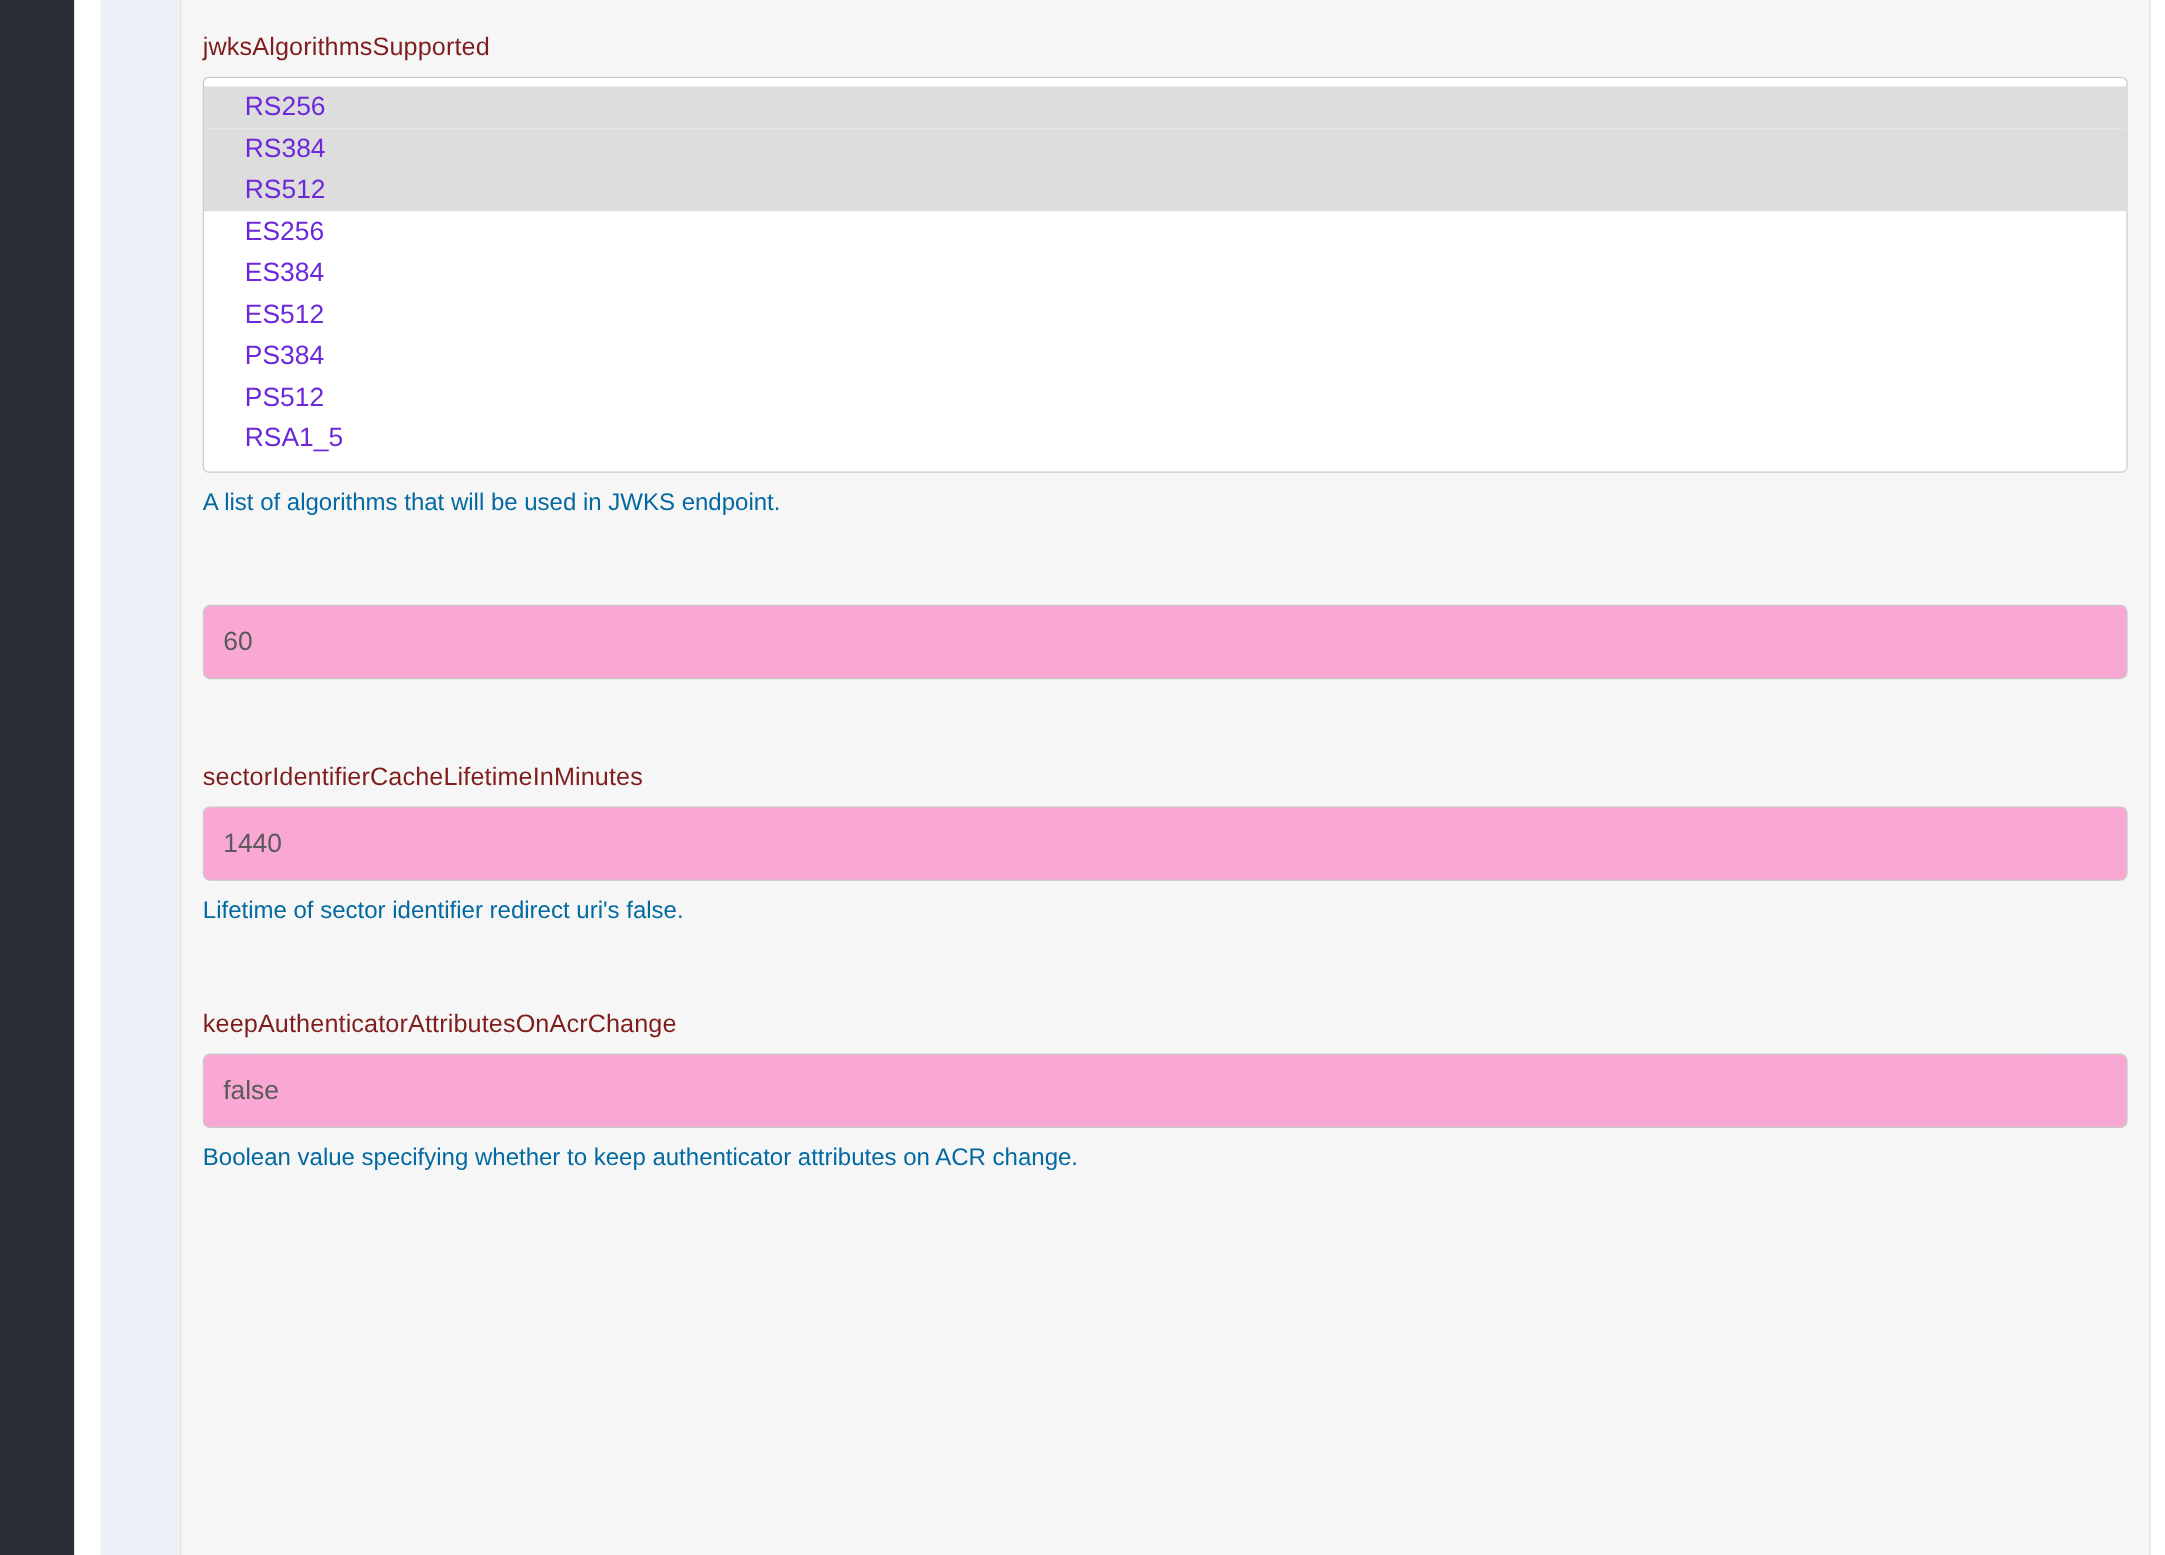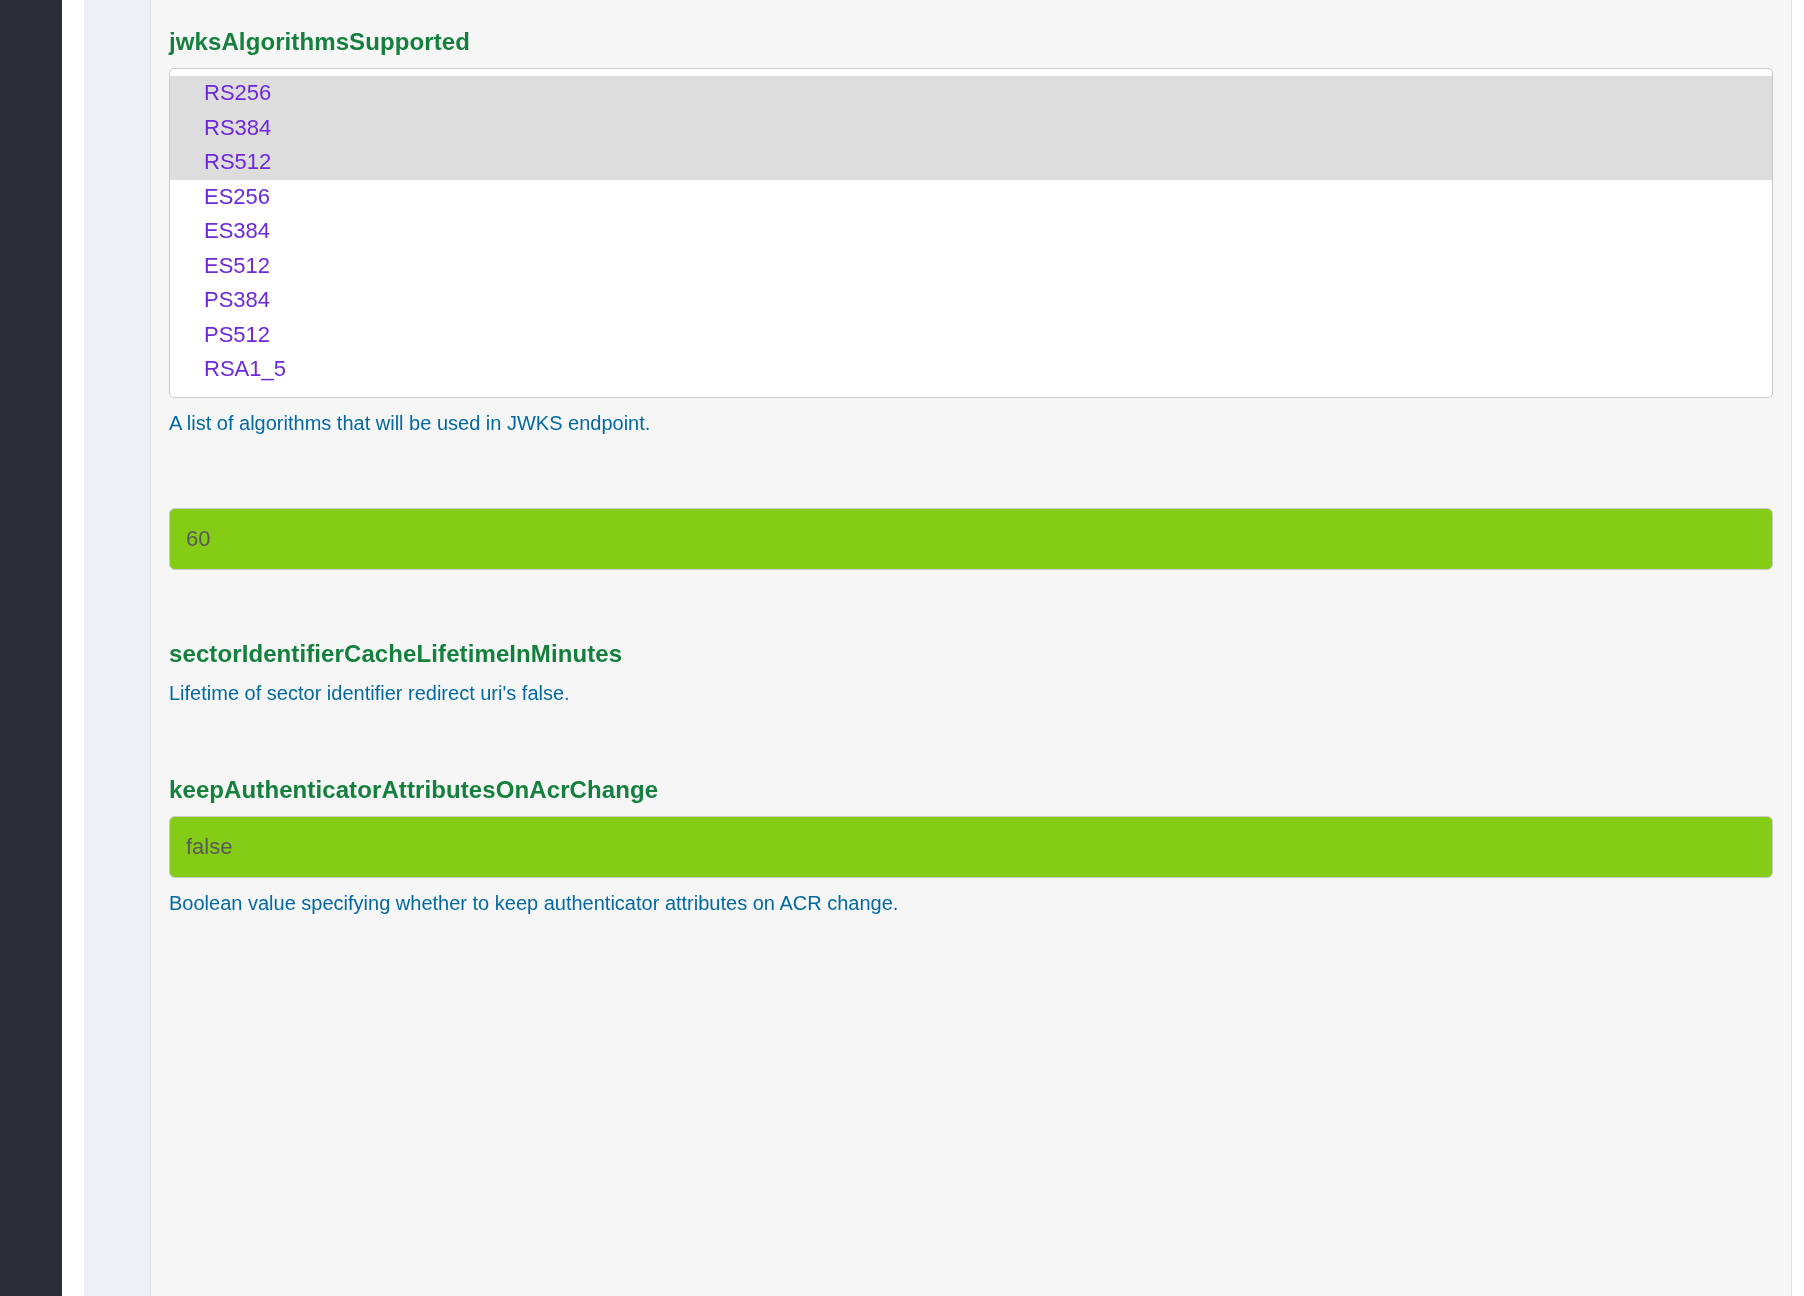--- a/index.html
+++ b/index.html
@@ -50,23 +50,23 @@
     width: 12px;
     min-width: 12px;
     height: 100%;
     background: #ffffff;
   }
 
   .field-group {
     padding-top: 0;
   }
   .field-label {
-    font-size: 24px;
-    font-weight: bold;
-    color: #15803d;
+    font-size: 21px;
+    font-weight: normal;
+    color: #7f1d1d;
     letter-spacing: 0.1px;
     margin: 0 0 12px 0;
     padding-left: 0;
   }
   .spacer-top { height: 28px; }
 
   .multiselect {
     background: #ffffff;
     border: 1px solid #c9c9c9;
     border-radius: 5px;
@@ -90,21 +90,21 @@
   .helptext {
     font-size: 20px;
     color: #0369a1;
     margin-top: 12px;
     line-height: 26px;
   }
 
   .text-input {
     width: 100%;
     height: 62px;
-    background: #84cc16;
+    background: #f9a8d4;
     border: 1px solid #c9c9c9;
     border-radius: 6px;
     font-size: 22px;
     color: #5a5a5a;
     font-family: "Liberation Sans", sans-serif;
     padding: 0 16px;
     outline: none;
     display: block;
   }
   .text-input::placeholder { color: #9b9b9b; }
@@ -148,20 +148,21 @@
     <div class="block-gap"></div>
 
     <div class="field-group">
       <input class="text-input" type="text" value="60" style="">
     </div>
 
     <div class="block-gap-sm"></div>
 
     <div class="field-group">
       <div class="field-label">sectorIdentifierCacheLifetimeInMinutes</div>
+      <input class="text-input" type="text" value="1440" style="">
       <div class="helptext">Lifetime of sector identifier redirect uri's false.</div>
     </div>
 
     <div class="block-gap-sm"></div>
 
     <div class="field-group">
       <div class="field-label">keepAuthenticatorAttributesOnAcrChange</div>
       <input class="text-input" type="text" value="false" style="">
       <div class="helptext">Boolean value specifying whether to keep authenticator attributes on ACR change.</div>
     </div>

